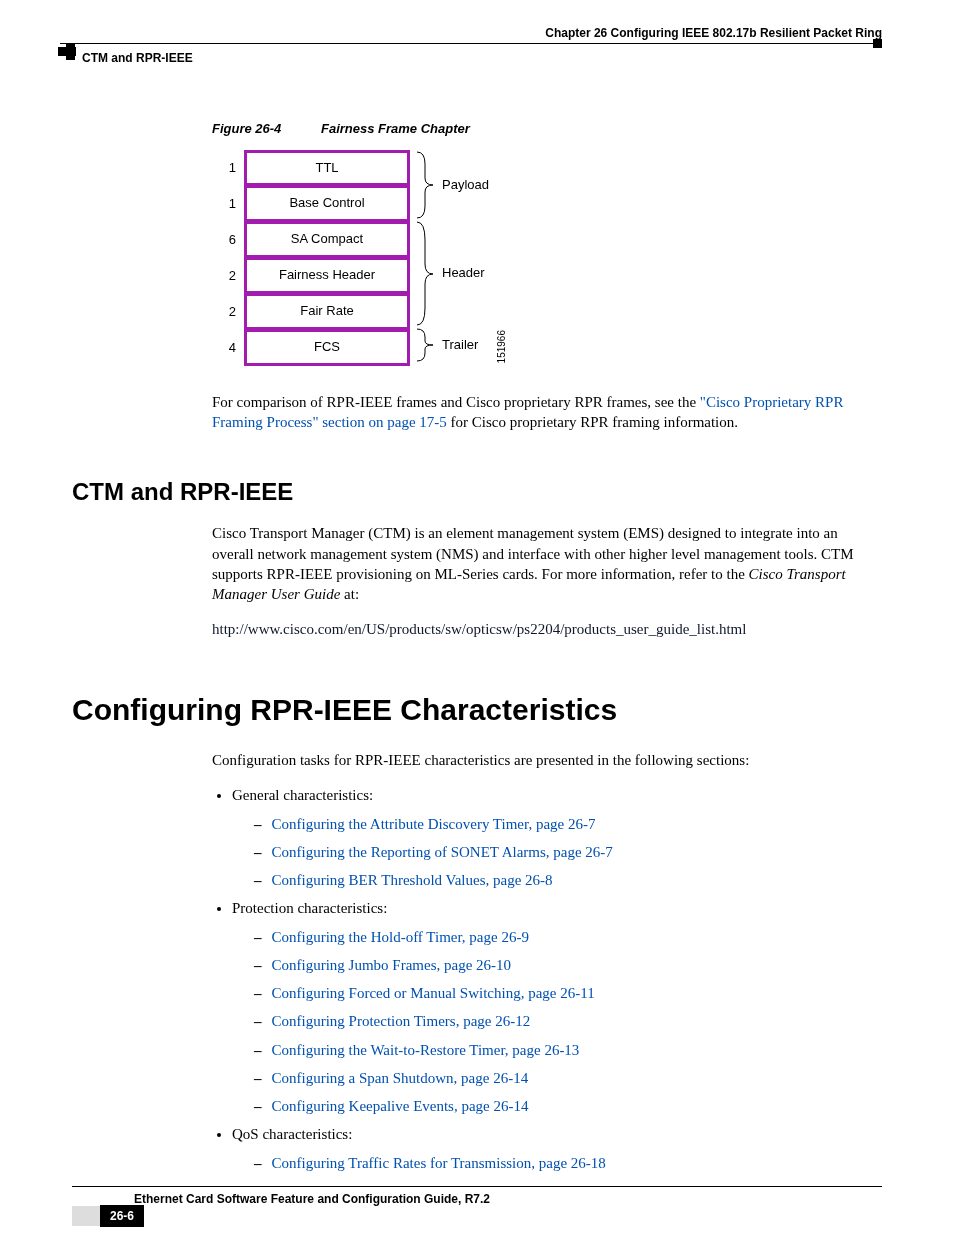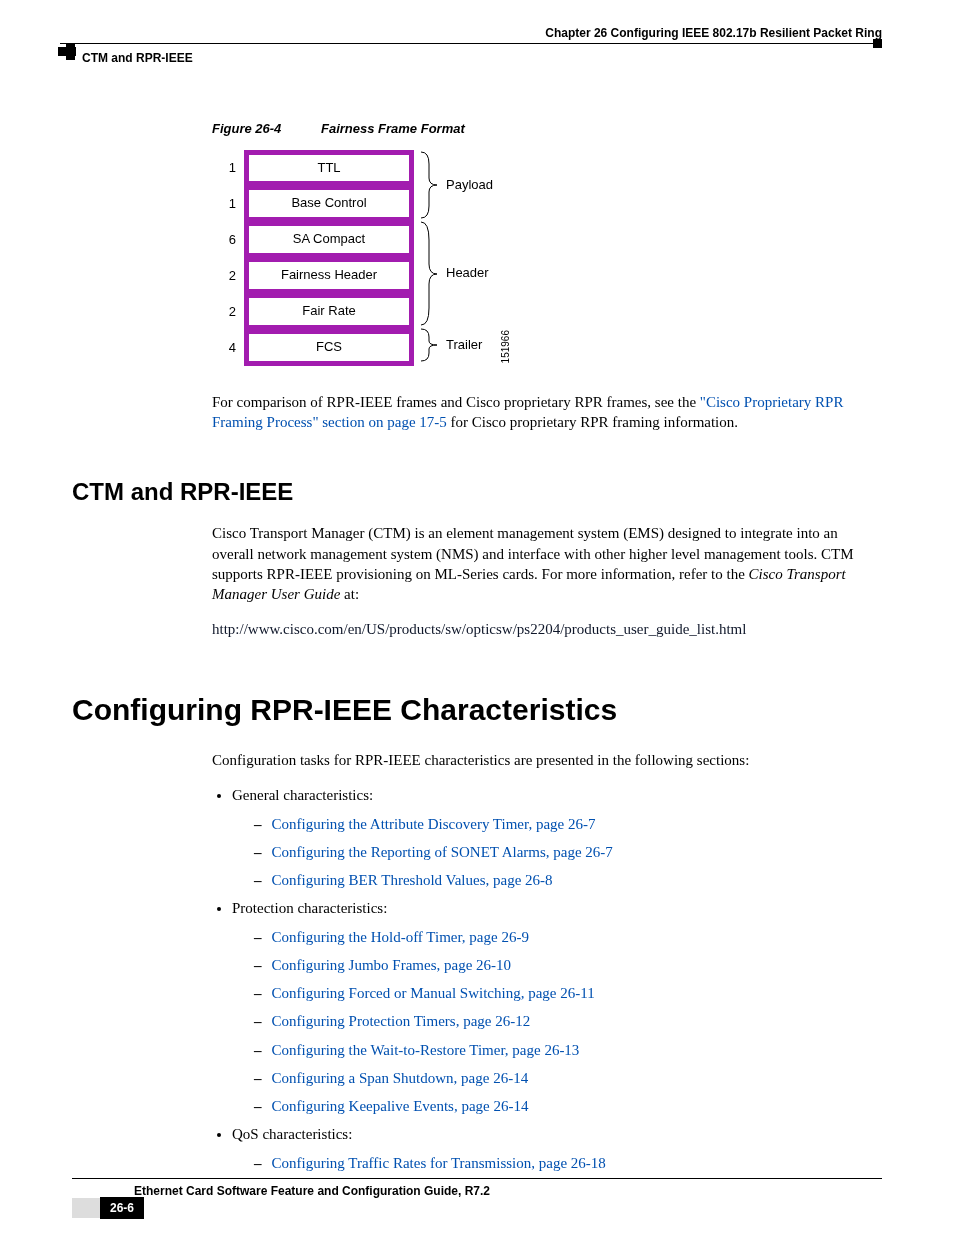--- a/index.html
+++ b/index.html
@@ -88,21 +88,21 @@
   .frame-left { display: flex; flex-direction: column; }
   .frame-row { display: flex; align-items: stretch; height: 36px; }
   .octets {
     width: 24px;
     display: flex;
     align-items: center;
     justify-content: flex-end;
     padding-right: 8px;
   }
   .field {
-    border: 5px solid #a21caf;
+    border: 3px solid #a21caf;
     width: 160px;
     display: flex;
     align-items: center;
     justify-content: center;
     margin-top: -1px;
   }
   .frame-row:first-child .field { margin-top: 0; }
   .brace-col {
     display:flex; flex-direction:column; margin-left:6px;
   }
@@ -146,21 +146,21 @@
   ul.top { list-style: disc; padding-left: 20px; margin:6px 0 0 0;}
   ul.top > li { margin: 6px 0; }
   ul.sub { list-style:none; padding-left: 22px; margin:6px 0 0 0;}
   ul.sub > li::before { content:"–"; font-weight:bold; margin-right:10px;}
   ul.sub > li{ margin: 8px 0;}
   .italic{ font-style: italic;}
   .footer {
     position: absolute;
     left: 72px;
     right: 72px;
-    bottom: 36px;
+    bottom: 28px;
   }
   .footer-line {
     border-top: 1px solid #000;
   }
   .footer-title{
     font-family: Arial, Helvetica, sans-serif;
     font-weight:bold;
     font-size:12px;
     margin-top:4px;
     margin-left:62px;
@@ -188,21 +188,21 @@
   <div class="chapter-label">Chapter 26 Configuring IEEE 802.17b Resilient Packet Ring</div>
   <div class="chapter-sq"></div>
   <div class="topline"></div>
   <div class="sec-sq-outer"></div>
   <div class="sec-sq-inner"></div>
   <div class="section-label">CTM and RPR-IEEE</div>
 
   <div class="figure-block">
     <div class="figure-caption">
       <span class="fignum">Figure 26-4</span>
-      <span>Fairness Frame Format</span>
+      <span>Fairness Frame Chapter</span>
     </div>
     <div class="frame-diagram">
       <div class="frame-left">
         <div class="frame-row">
           <div class="octets">1</div>
           <div class="field">TTL</div>
         </div>
         <div class="frame-row">
           <div class="octets">1</div>
           <div class="field">Base Control</div>

